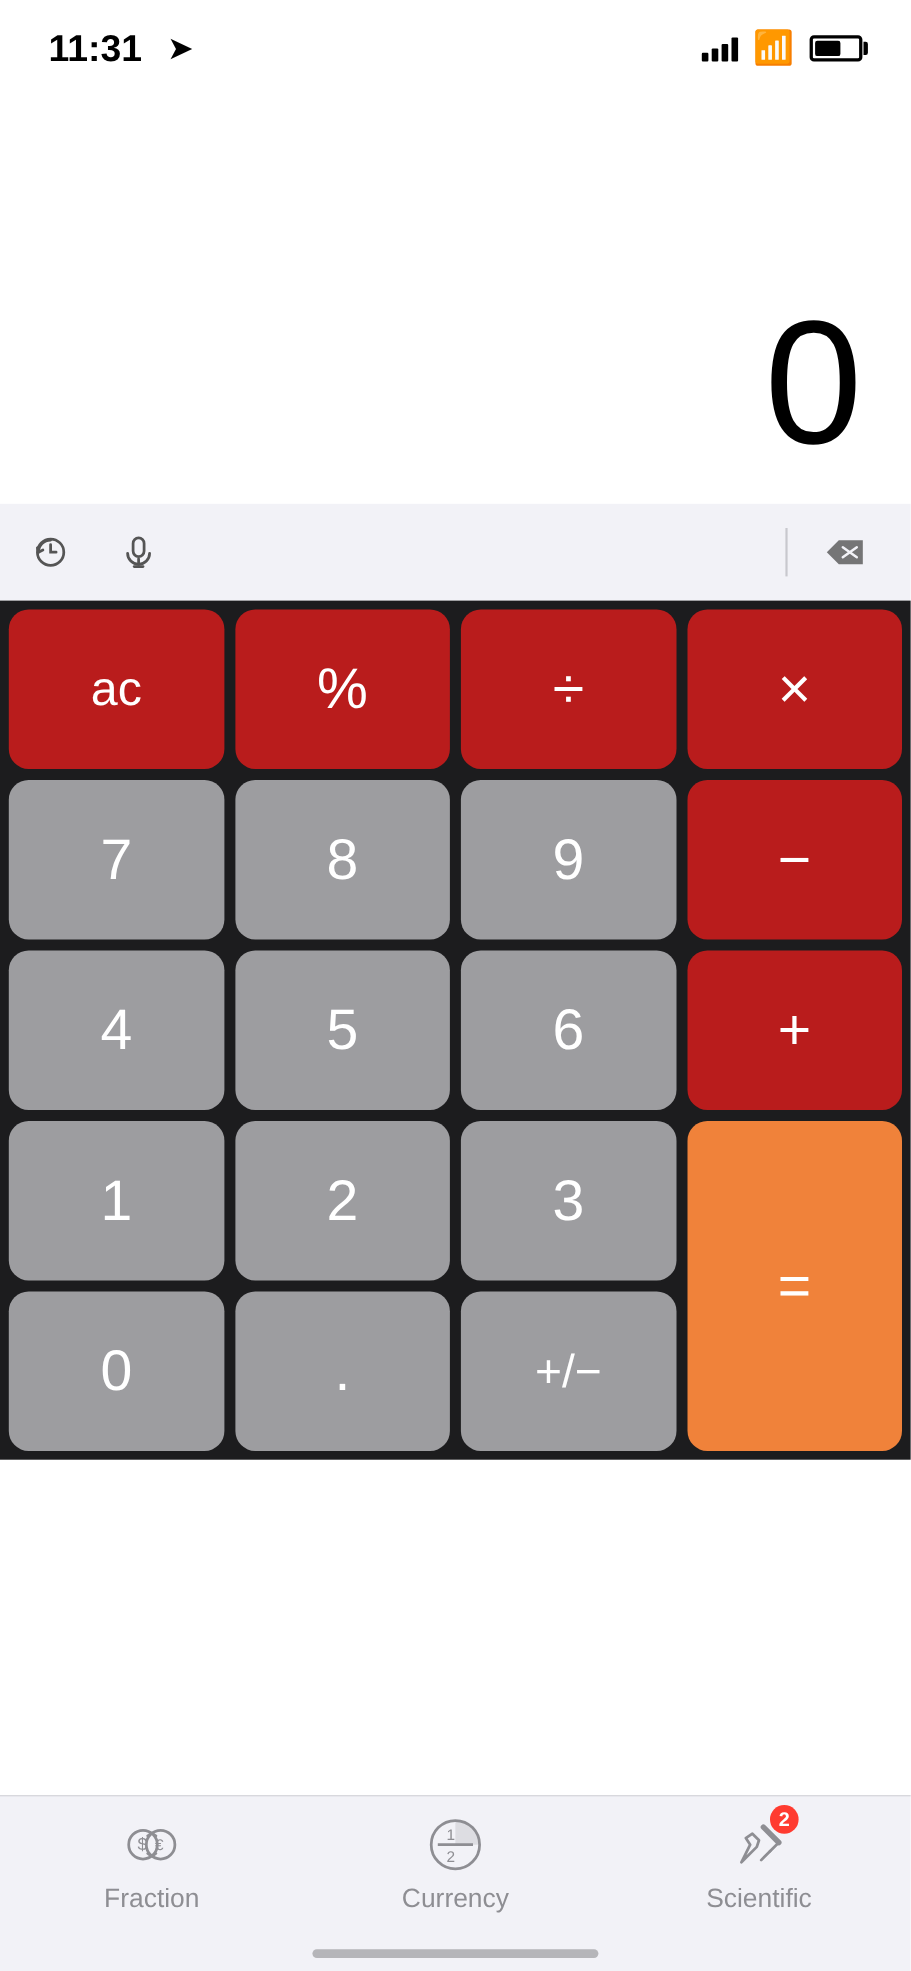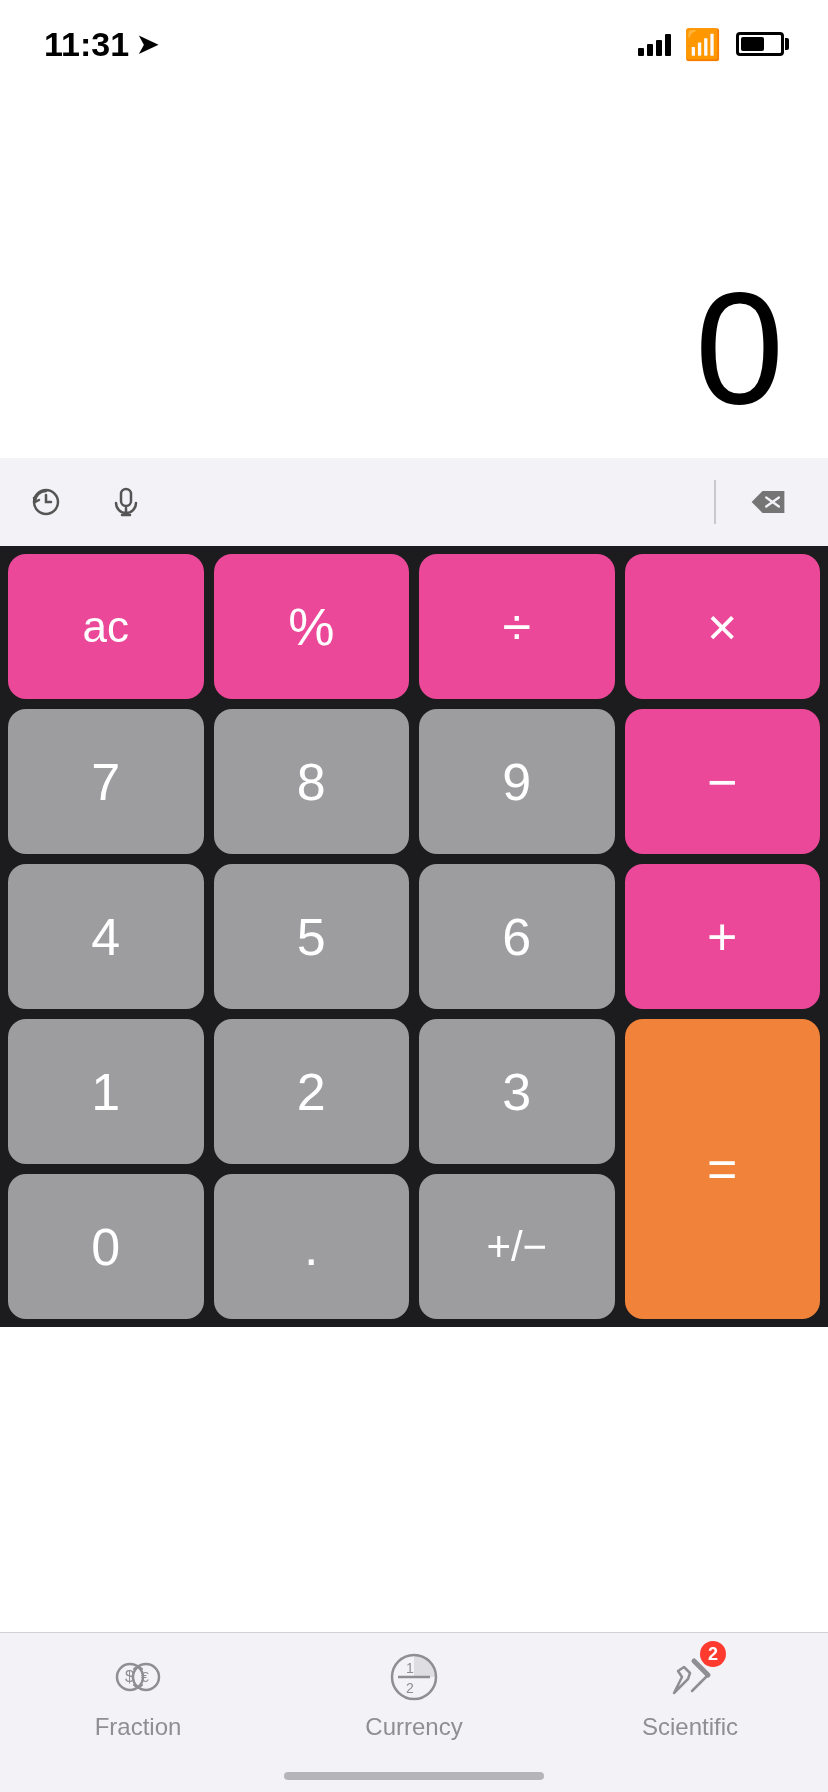--- a/index.html
+++ b/index.html
@@ -28,21 +28,21 @@
       background: #fff;
       z-index: 10;
     }
 
     .status-time {
       font-size: 34px;
       font-weight: 600;
       color: #000;
       display: flex;
       align-items: center;
-      gap: 8px;
+      gap: 24px;
     }
 
     .status-icons {
       display: flex;
       align-items: center;
       gap: 14px;
     }
 
     .signal-bars {
       display: flex;
@@ -194,21 +194,21 @@
       color: #fff;
       cursor: pointer;
       display: flex;
       align-items: center;
       justify-content: center;
       height: 145px;
       outline: none;
     }
 
     .btn-dark {
-      background: #ec4899;
+      background: #b91c1c;
     }
 
     .btn-gray {
       background: #9d9da0;
       color: #fff;
     }
 
     
     .btn-equals {
       grid-row: span 2;

